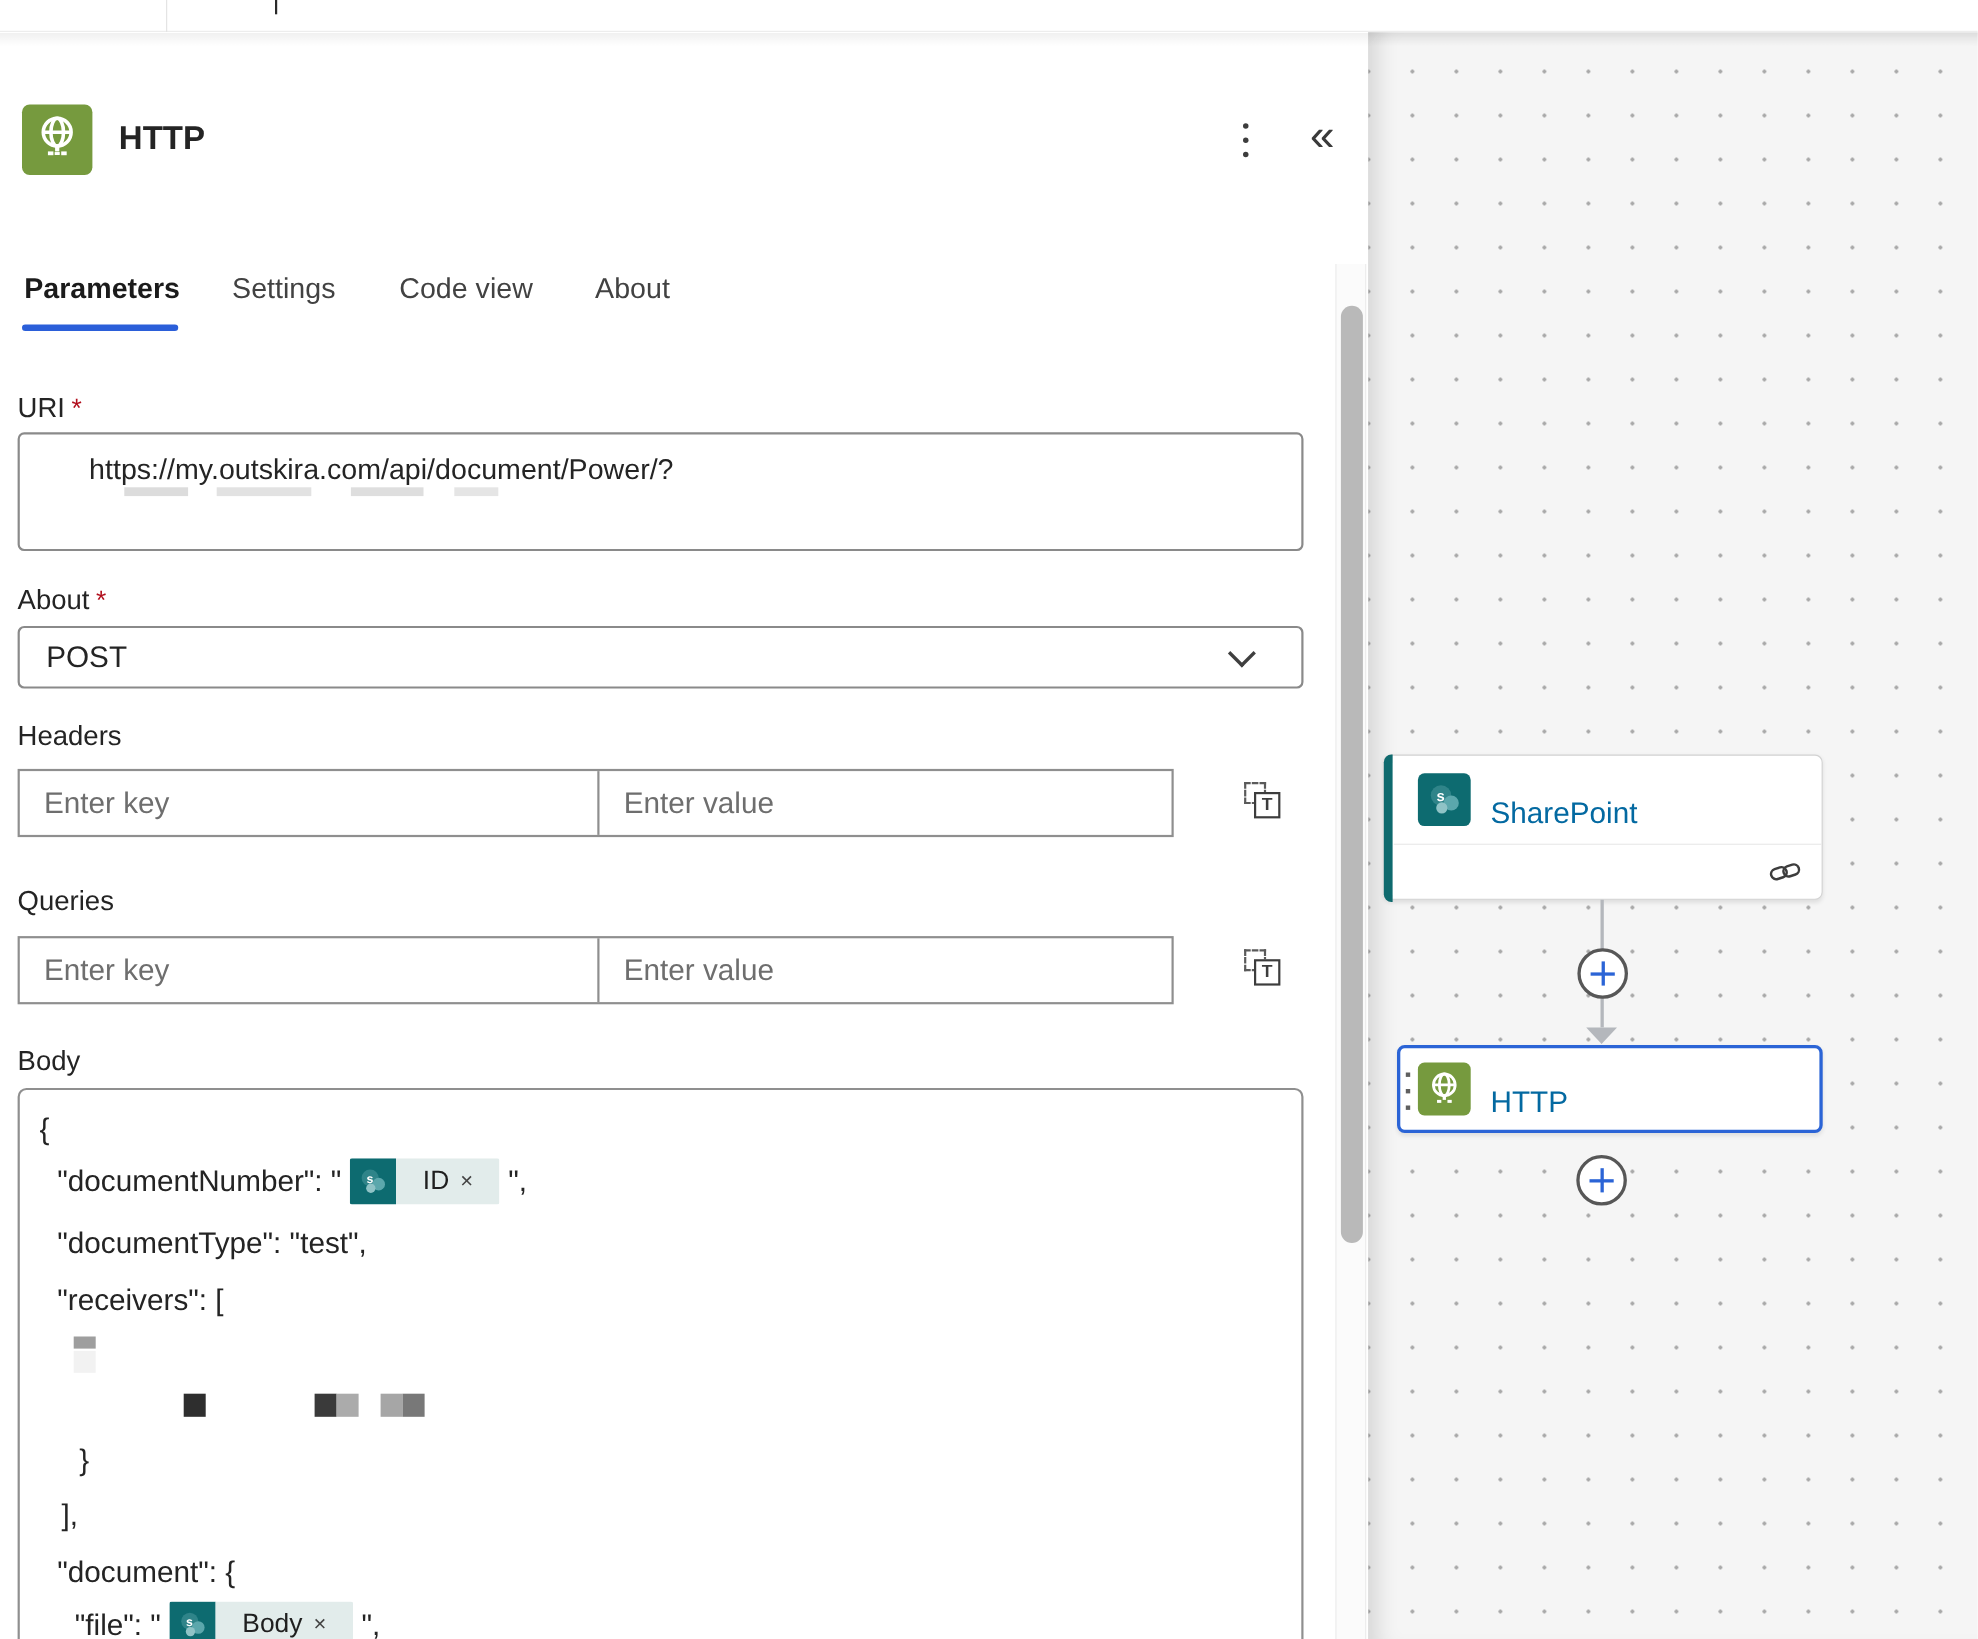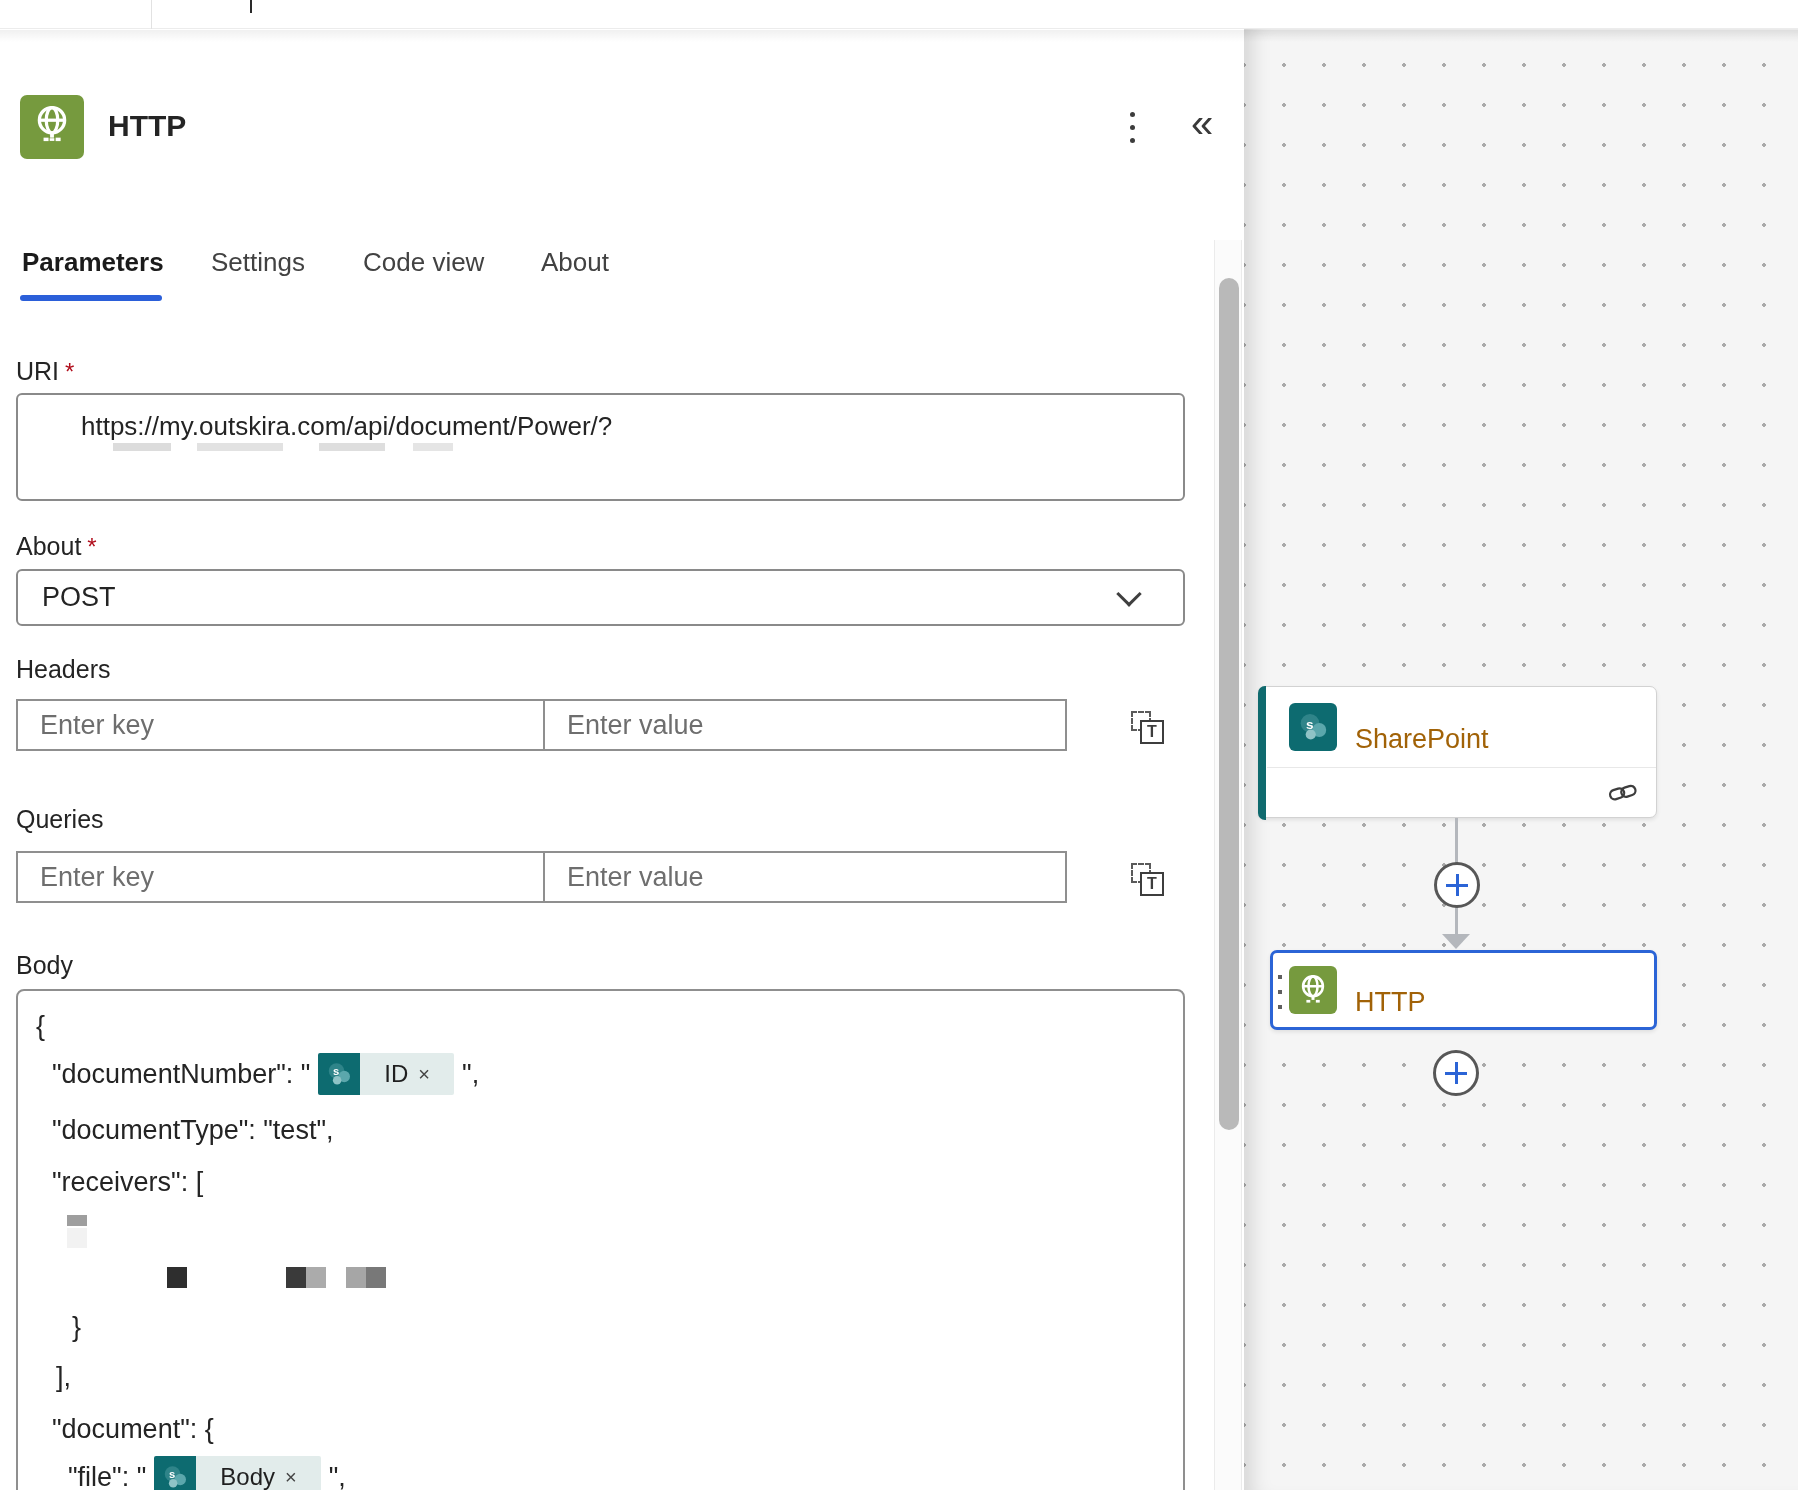--- a/index.html
+++ b/index.html
@@ -44,21 +44,21 @@
   .faintrow { position:absolute; left:95px; top:48px; display:flex; align-items:flex-end; height:8px; }
   .redact { display:inline-block; height:26px; }
   .faintrow .redact { height:8px; }
 
   .method-box { left:16px; top:540px; width:1169px; height:57px; display:flex; align-items:center;
                 padding-left:24px; font-size:27px; cursor:pointer; }
   .select-chevron { position:absolute; left:1120px; top:556px; width:18px; height:18px;
                     border-right:3px solid #3f3f3f; border-bottom:3px solid #3f3f3f;
                     transform:rotate(45deg); }
 
-  .kv-box { position:absolute; left:16px; width:1051px; height:52px; border:2px solid #8f8f8f;
+  .kv-box { position:absolute; left:16px; width:1051px; height:62px; border:2px solid #8f8f8f;
             display:flex; background:#fff; }
   .kv-key { width:527px; border-right:2px solid #8f8f8f; }
   .kv-val { flex:1; }
   .kv-box input { width:100%; height:100%; border:none; outline:none; font-size:27px;
                   padding-left:22px; font-family:inherit; color:#242424; background:transparent; }
   .kv-box input::placeholder { color:#6e6e6e; opacity:1; }
 
   .tmode { position:absolute; width:40px; height:40px; cursor:pointer; }
   .tmode .dash { position:absolute; left:0; top:0; width:20px; height:20px; border:2px dashed #5a5a5a; }
   .tmode .solid { position:absolute; left:9px; top:9px; width:24px; height:24px; border:2px solid #3d3d3d;
@@ -93,21 +93,21 @@
             box-shadow:inset 22px 0 20px -14px rgba(0,0,0,.13), inset 0 14px 12px -10px rgba(0,0,0,.05); }
 
   .card { position:absolute; background:#fff; border-radius:7px;
           box-shadow:0 2px 4px rgba(0,0,0,.09); }
   .sp-card { left:1258px; top:686px; width:399px; height:132px; border:1px solid #d2d2d2; cursor:pointer; }
   .sp-accent { position:absolute; left:-1px; top:-1px; width:8px; height:134px;
                background:#0f6a6e; border-radius:7px 0 0 7px; }
   .card-row { position:absolute; left:0; top:0; width:100%; height:80px; display:flex; align-items:center; }
   .card-icon { width:48px; height:48px; border-radius:6px; margin-left:30px;
                display:flex; align-items:center; justify-content:center; flex:none; }
-  .card-title { font-size:27px; color:#a16207; margin-left:18px;margin-top:24px; }
+  .card-title { font-size:27px; color:#0369a1; margin-left:18px;margin-top:24px; }
   .sp-footer { position:absolute; left:8px; right:0; top:80px; height:51px; border-top:1px solid #e8e8e8; }
   .link-ic { position:absolute; right:18px; top:10px; width:30px; height:30px; }
 
   .http-card { left:1270px; top:950px; width:387px; height:80px; border:3px solid #2b64d6; cursor:pointer; }
   .http-card .card-icon { margin-left:16px; background:#769a3e; }
   .drag-dots { position:absolute; left:5px; top:22px; width:10px; height:34px; display:flex;
                flex-direction:column; justify-content:space-between; cursor:grab; }
   .drag-dots i { width:4px; height:4px; background:#5f5f5f; }
 
   .connector { position:absolute; left:1455px; top:818px; width:3px; height:116px; background:#b4b7bc; }

